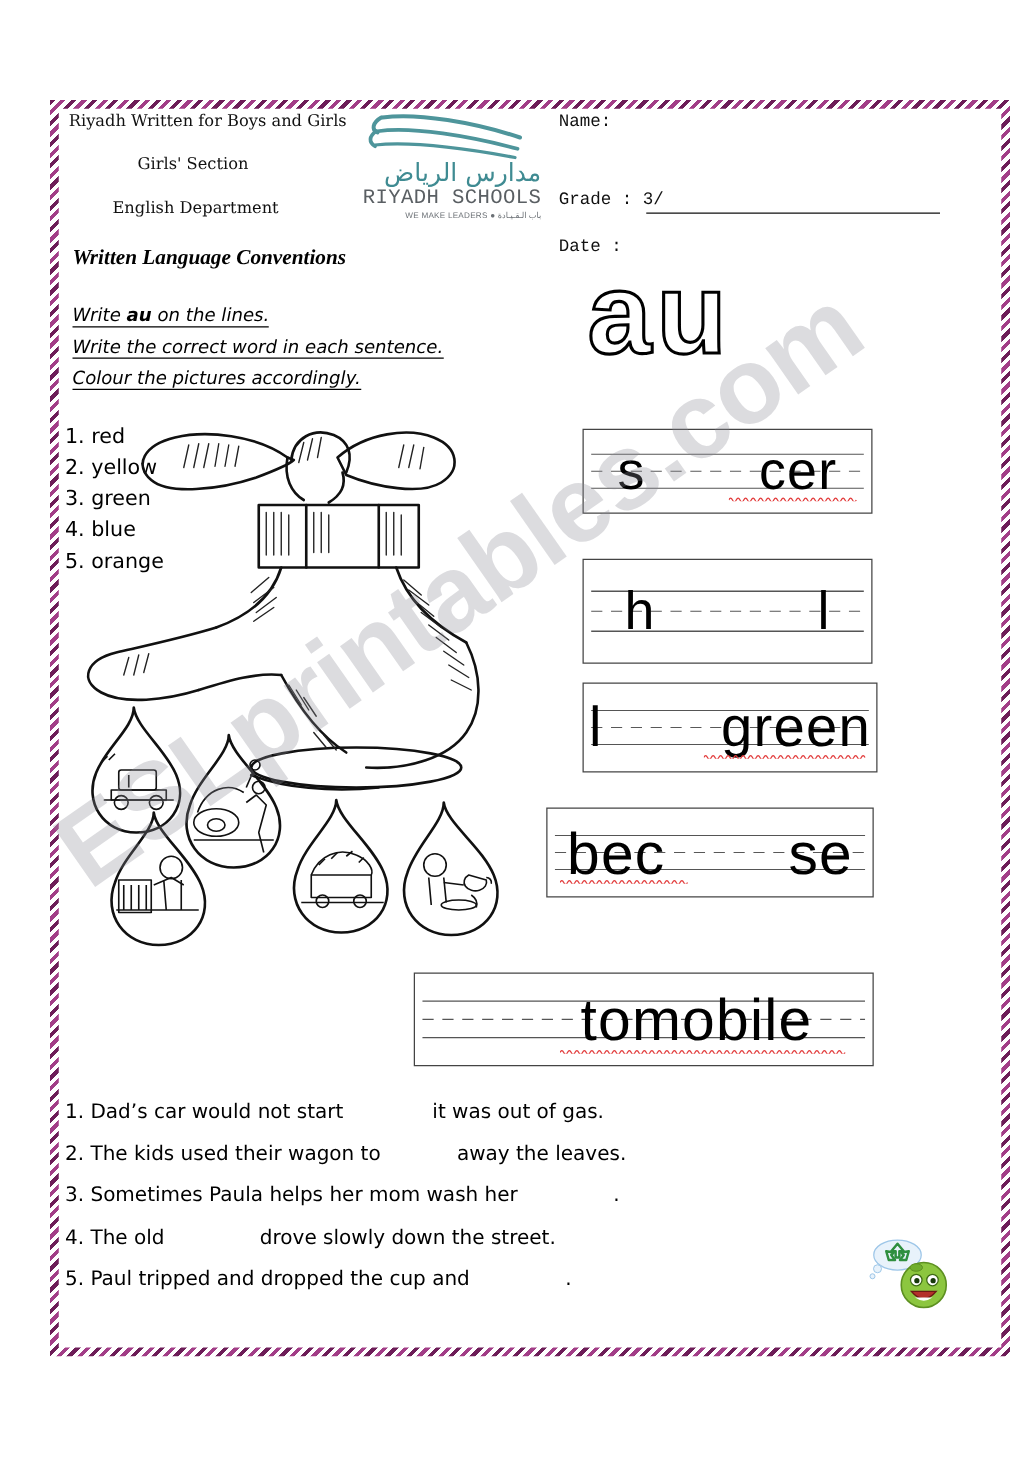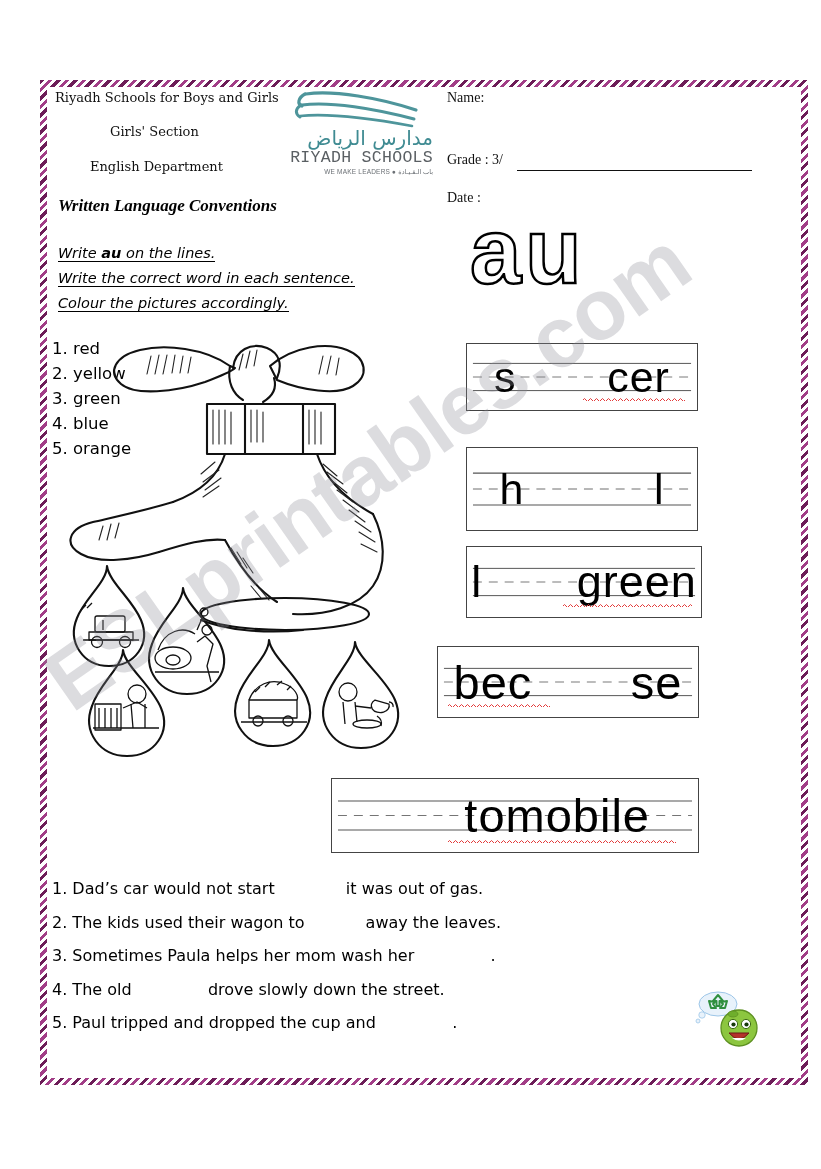--- a/index.html
+++ b/index.html
@@ -111,21 +111,21 @@
   #logo-tag {
     font-family: "Liberation Sans", sans-serif;
     font-size: 6.5px;
     color: #6b7075;
     letter-spacing: 0.2px;
     margin-top: 2px;
   }
 
   
   .field-label {
-    font-family: Liberation Serif, serif;
+    font-family: Liberation Mono, monospace;
     font-size: 14px;
     color: #111;
     white-space: nowrap;
   }
   #field-name  { left: 447px; top: 90px; }
   #field-grade { left: 447px; top: 152px; }
   #field-date  { left: 447px; top: 190px; }
   #grade-rule {
     left: 517px; top: 170px;
     width: 235px; height: 0;
@@ -236,21 +236,21 @@
 </head>
 <body>
 
 <div id="page">
 
   <div id="border-frame"></div>
   <div id="border-inner"></div>
 
   <div id="content">
 
-    <div class="abs hdr-line" id="school-name">Riyadh Schools for Boys and Girls</div>
+    <div class="abs hdr-line" id="school-name">Riyadh Written for Boys and Girls</div>
     <div class="abs hdr-line" id="girls-section">Girls' Section</div>
     <div class="abs hdr-line" id="english-dept">English Department</div>
 
     <div class="abs" id="logo-block">
       <svg id="logo-swoosh" viewBox="0 0 145 42">
         <path d="M18 6 C 46 2, 92 10, 128 22" fill="none" stroke="#4e959b" stroke-width="3.2" stroke-linecap="round"></path>
         <path d="M14 17 C 42 13, 88 21, 126 31" fill="none" stroke="#4e959b" stroke-width="3.0" stroke-linecap="round"></path>
         <path d="M12 28 C 40 25, 86 31, 124 38" fill="none" stroke="#4e959b" stroke-width="2.6" stroke-linecap="round"></path>
         <path d="M17 6 C 10 10, 9 16, 14 18" fill="none" stroke="#4e959b" stroke-width="3.2" stroke-linecap="round"></path>
         <path d="M13 17 C 7 21, 7 26, 12 29" fill="none" stroke="#4e959b" stroke-width="3.0" stroke-linecap="round"></path>

